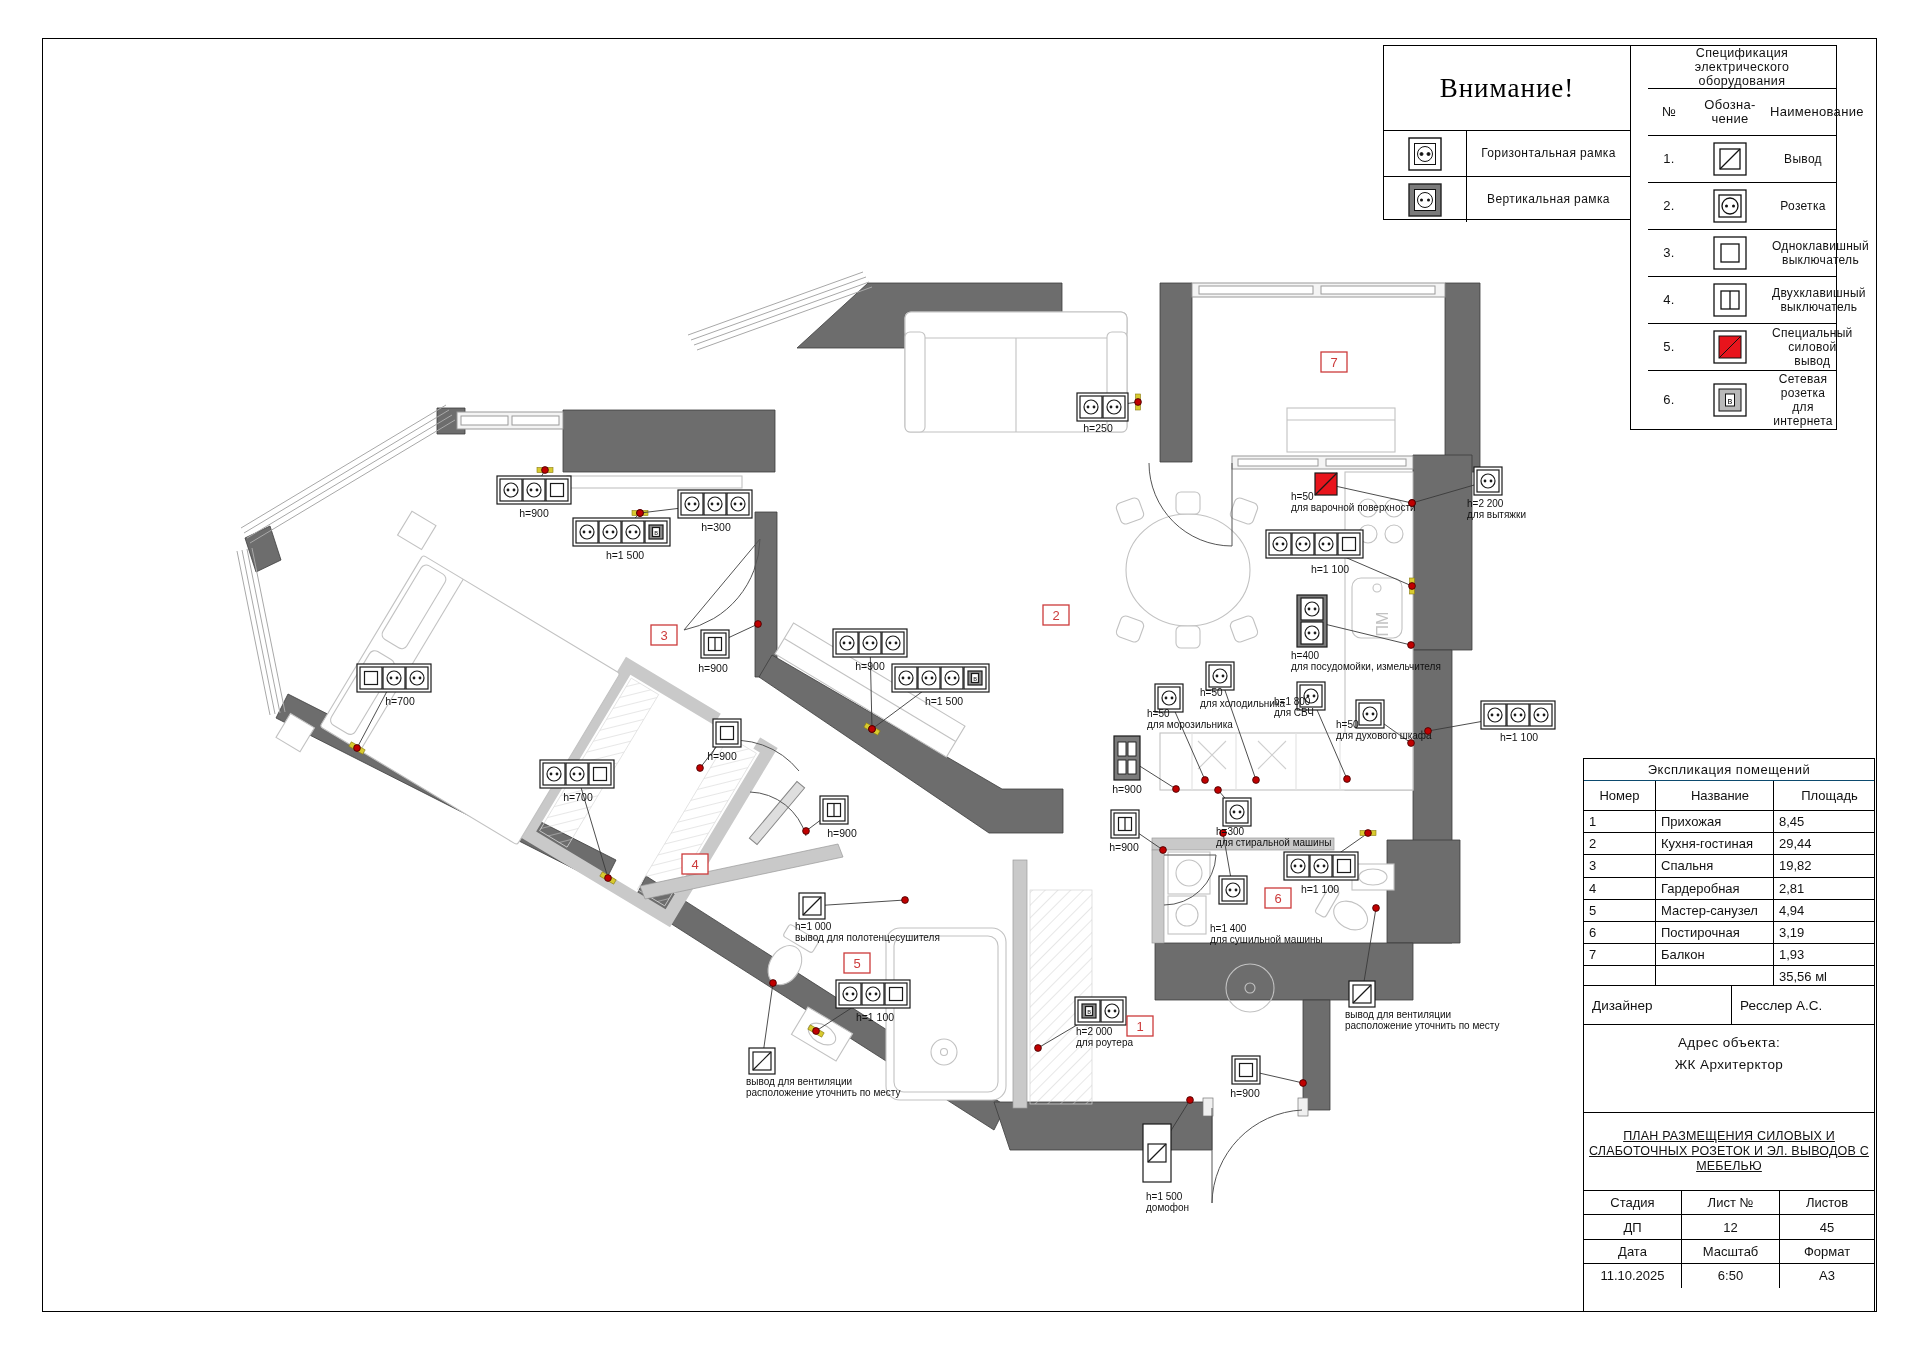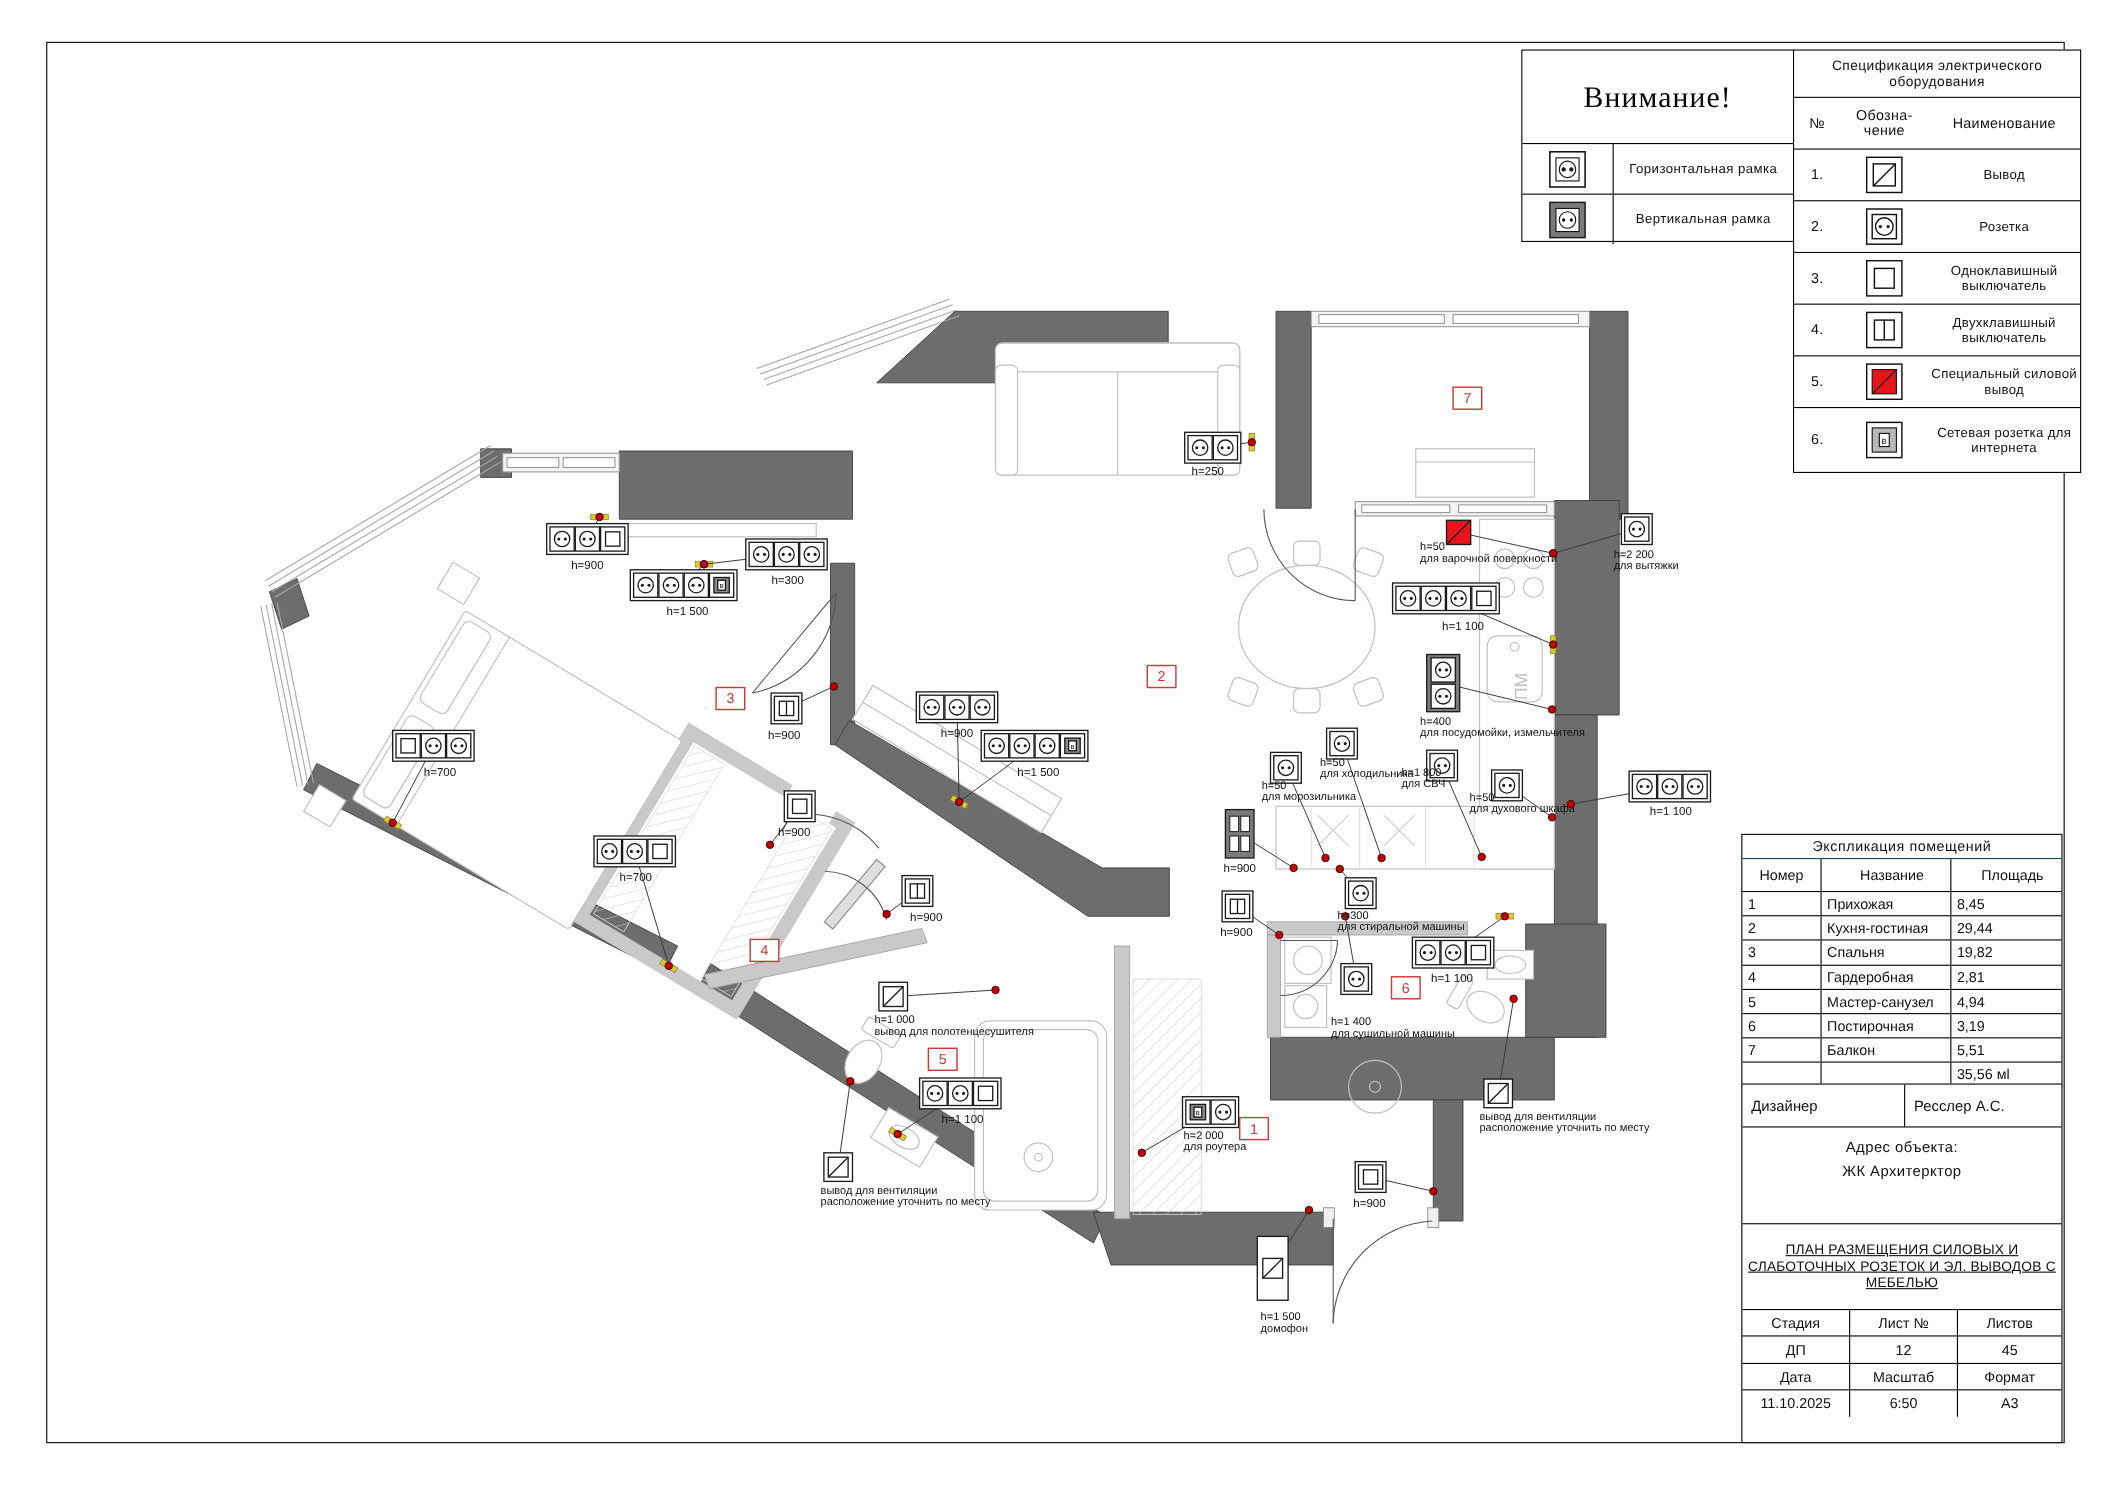--- a/index.html
+++ b/index.html
@@ -12,21 +12,21 @@
   
   #attention{left:1383px;top:45px;width:248px;height:175px;border:1.3px solid #000;background:#fff;}
   #attention .ttl{height:84px;display:flex;align-items:center;justify-content:center;
                   color:#000000;font-size:27px;letter-spacing:1px;font-family:Liberation Serif, serif;}
   #attention .arow{height:45px;border-top:1px solid #000;display:flex;}
   #attention .aicon{width:82px;border-right:1px solid #000;display:flex;align-items:center;justify-content:center;}
   #attention .albl{flex:1;display:flex;align-items:center;justify-content:center;text-align:center;
                    font-size:12px;line-height:13px;letter-spacing:.4px;}
 
   
-  #spec{left:1630px;top:45px;width:262px;border:1.3px solid #000;background:#fff;}
+  #spec{left:1630px;top:45px;width:207px;border:1.3px solid #000;background:#fff;padding-left:17px;}
   #spec .ttl{height:42px;display:flex;align-items:center;justify-content:center;text-align:center;
              font-size:12.5px;line-height:14px;letter-spacing:.4px;border-bottom:1px solid #000;padding:0 4px;}
   #spec .hdr{height:46px;display:grid;grid-template-columns:42px 80px 1fr;align-items:center;
              font-size:13px;text-align:center;border-bottom:1px solid #000;line-height:14px;letter-spacing:.3px;}
   #spec .srow{display:grid;grid-template-columns:42px 80px 1fr;align-items:center;height:46px;
               border-bottom:1px solid #000;font-size:13px;text-align:center;line-height:14px;letter-spacing:.3px;}
   #spec .srow:last-child{border-bottom:none;height:58px;}
   #spec .sicon{display:flex;align-items:center;justify-content:center;}
   #spec .snm{font-size:12px;padding:0 2px;}
 
@@ -826,21 +826,21 @@
         <div class="c3">4,94</div>
       </div>
     <div class="erow">
         <div>6</div>
         <div class="c2">Постирочная</div>
         <div class="c3">3,19</div>
       </div>
     <div class="erow">
         <div>7</div>
         <div class="c2">Балкон</div>
-        <div class="c3">5,51</div>
+        <div class="c3">1,93</div>
       </div>
     <div class="erow">
         <div></div>
         <div class="c2"></div>
         <div class="c3">35,56 мl</div>
       </div>
   </div>
 
   <div id="tblock" class="abs">
     <div class="prow">

